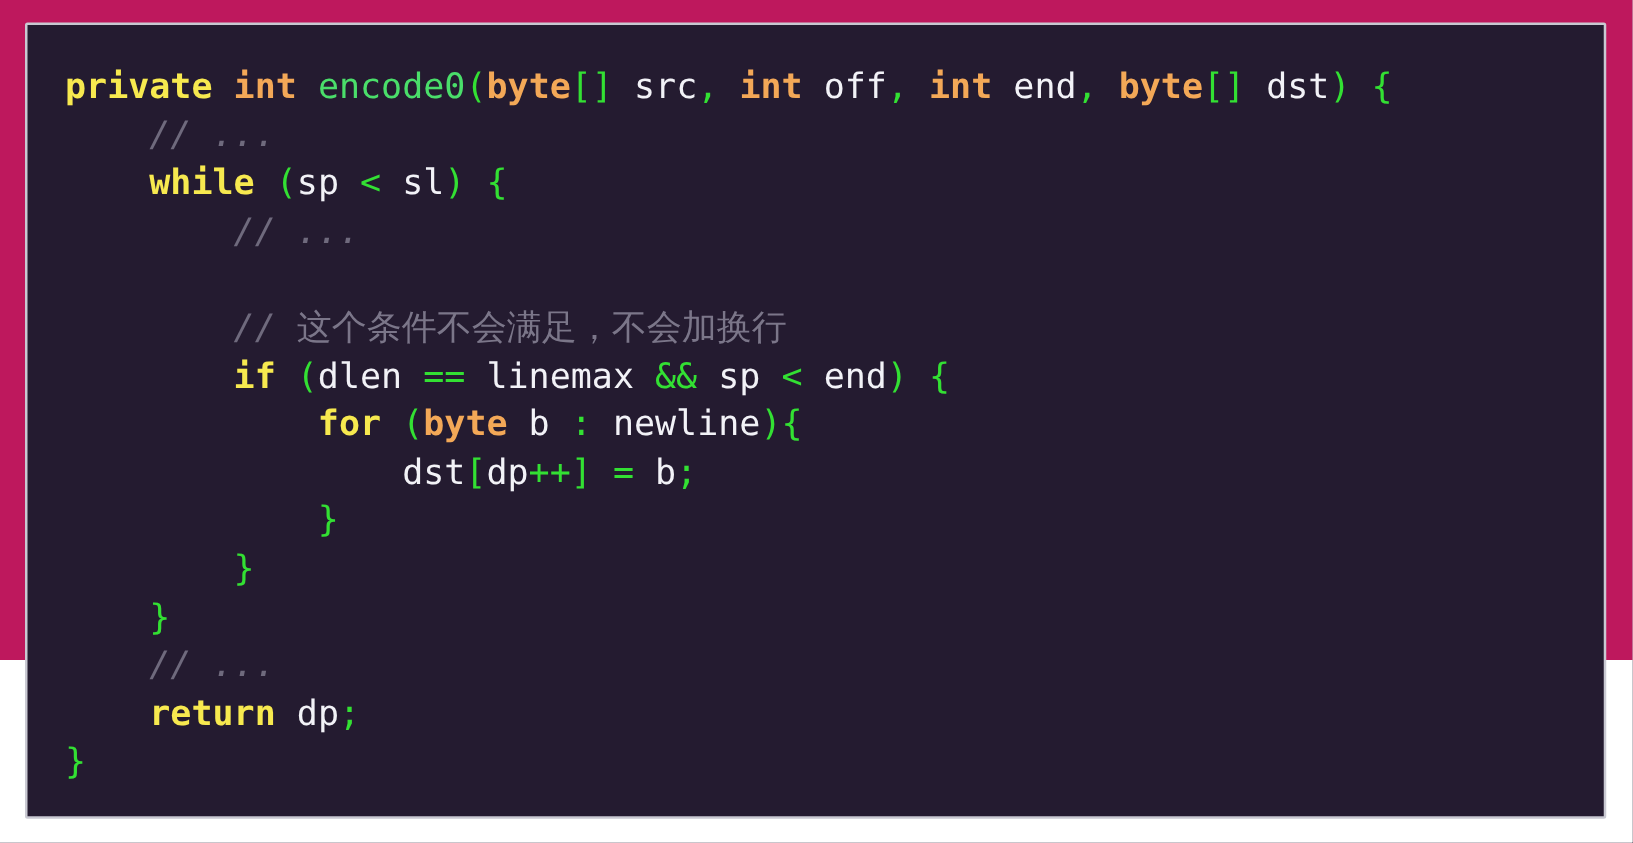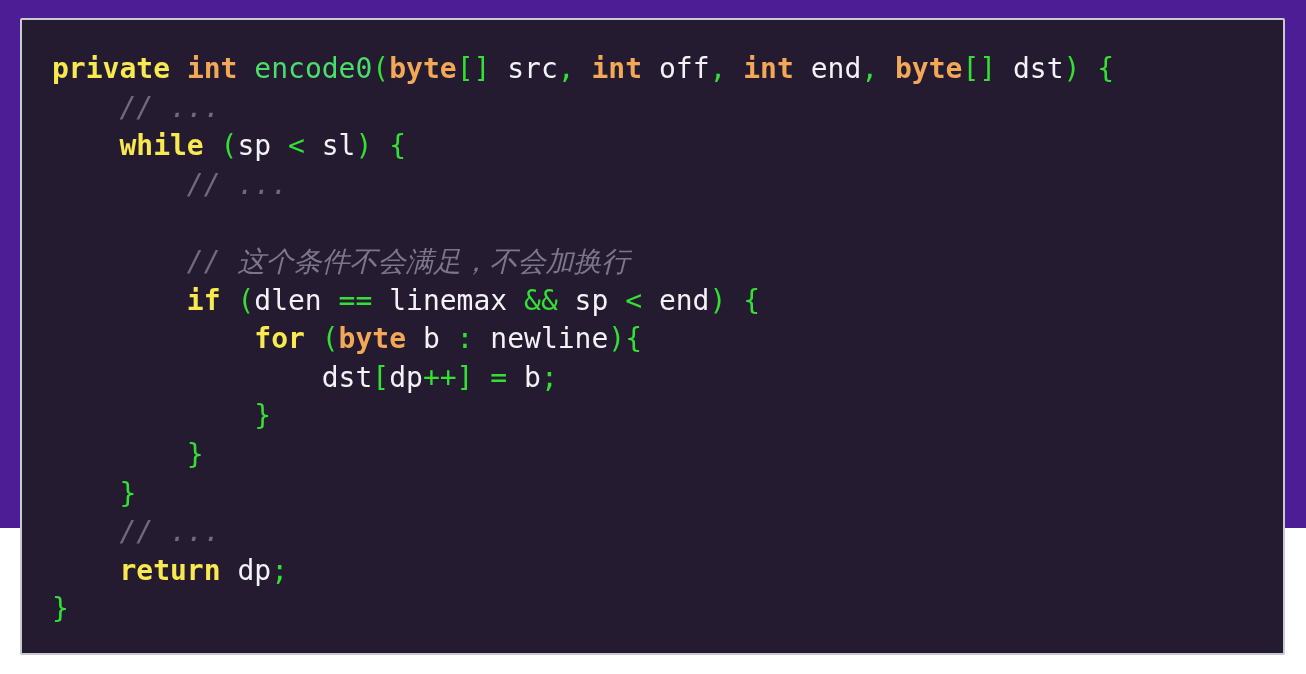--- a/index.html
+++ b/index.html
@@ -11,21 +11,21 @@
     width: 1306px;
     height: 674px;
     overflow: hidden;
     font-family: "DejaVu Sans Mono", monospace;
   }
 
   #stage {
     position: relative;
     width: 1306px;
     height: 528px;
-    background: #4c1d95;
+    background: #be185d;
   }
 
   
   #code-card {
     position: absolute;
     left: 20px;
     top: 18px;
     width: 1265px;
     height: 637px;
     box-sizing: border-box;
@@ -57,21 +57,20 @@
 
   
   .kw   { color: #f7e94f; font-weight: bold; }   
   .typ  { color: #f3a857; font-weight: bold; }   
   .fn   { color: #4ade6a; }                      
   .pun  { color: #33e033; }                      
   .id   { color: #f2f2f7; }                      
   .cmt  { color: #6f6a7d; font-style: italic; }  
   .cmt-cjk {
     color: #7b7689;
-    font-style: italic;
     font-family: "DejaVu Sans", sans-serif;
   }
 </style>
 </head>
 <body>
 
 <div id="stage">
   <div id="code-card">
     <pre id="code-block"><span class="ln"><span class="kw">private</span><span class="id"> </span><span class="typ">int</span><span class="id"> </span><span class="fn">encode0</span><span class="pun">(</span><span class="typ">byte</span><span class="pun">[]</span><span class="id"> src</span><span class="pun">,</span><span class="id"> </span><span class="typ">int</span><span class="id"> off</span><span class="pun">,</span><span class="id"> </span><span class="typ">int</span><span class="id"> end</span><span class="pun">,</span><span class="id"> </span><span class="typ">byte</span><span class="pun">[]</span><span class="id"> dst</span><span class="pun">) </span><span class="pun">{</span></span><span class="ln"><span class="id">    </span><span class="cmt">// ...</span></span><span class="ln"><span class="id">    </span><span class="kw">while</span><span class="id"> </span><span class="pun">(</span><span class="id">sp </span><span class="pun">&lt;</span><span class="id"> sl</span><span class="pun">) </span><span class="pun">{</span></span><span class="ln"><span class="id">        </span><span class="cmt">// ...</span></span><span class="ln">​</span><span class="ln"><span class="id">        </span><span class="cmt">// </span><span class="cmt-cjk">这个条件不会满足，不会加换行</span></span><span class="ln"><span class="id">        </span><span class="kw">if</span><span class="id"> </span><span class="pun">(</span><span class="id">dlen </span><span class="pun">==</span><span class="id"> linemax </span><span class="pun">&amp;&amp;</span><span class="id"> sp </span><span class="pun">&lt;</span><span class="id"> end</span><span class="pun">) </span><span class="pun">{</span></span><span class="ln"><span class="id">            </span><span class="kw">for</span><span class="id"> </span><span class="pun">(</span><span class="typ">byte</span><span class="id"> b </span><span class="pun">:</span><span class="id"> newline</span><span class="pun">){</span></span><span class="ln"><span class="id">                </span><span class="id">dst</span><span class="pun">[</span><span class="id">dp</span><span class="pun">++]</span><span class="id"> </span><span class="pun">=</span><span class="id"> b</span><span class="pun">;</span></span><span class="ln"><span class="id">            </span><span class="pun">}</span></span><span class="ln"><span class="id">        </span><span class="pun">}</span></span><span class="ln"><span class="id">    </span><span class="pun">}</span></span><span class="ln"><span class="id">    </span><span class="cmt">// ...</span></span><span class="ln"><span class="id">    </span><span class="kw">return</span><span class="id"> dp</span><span class="pun">;</span></span><span class="ln"><span class="pun">}</span></span></pre>
   </div>

